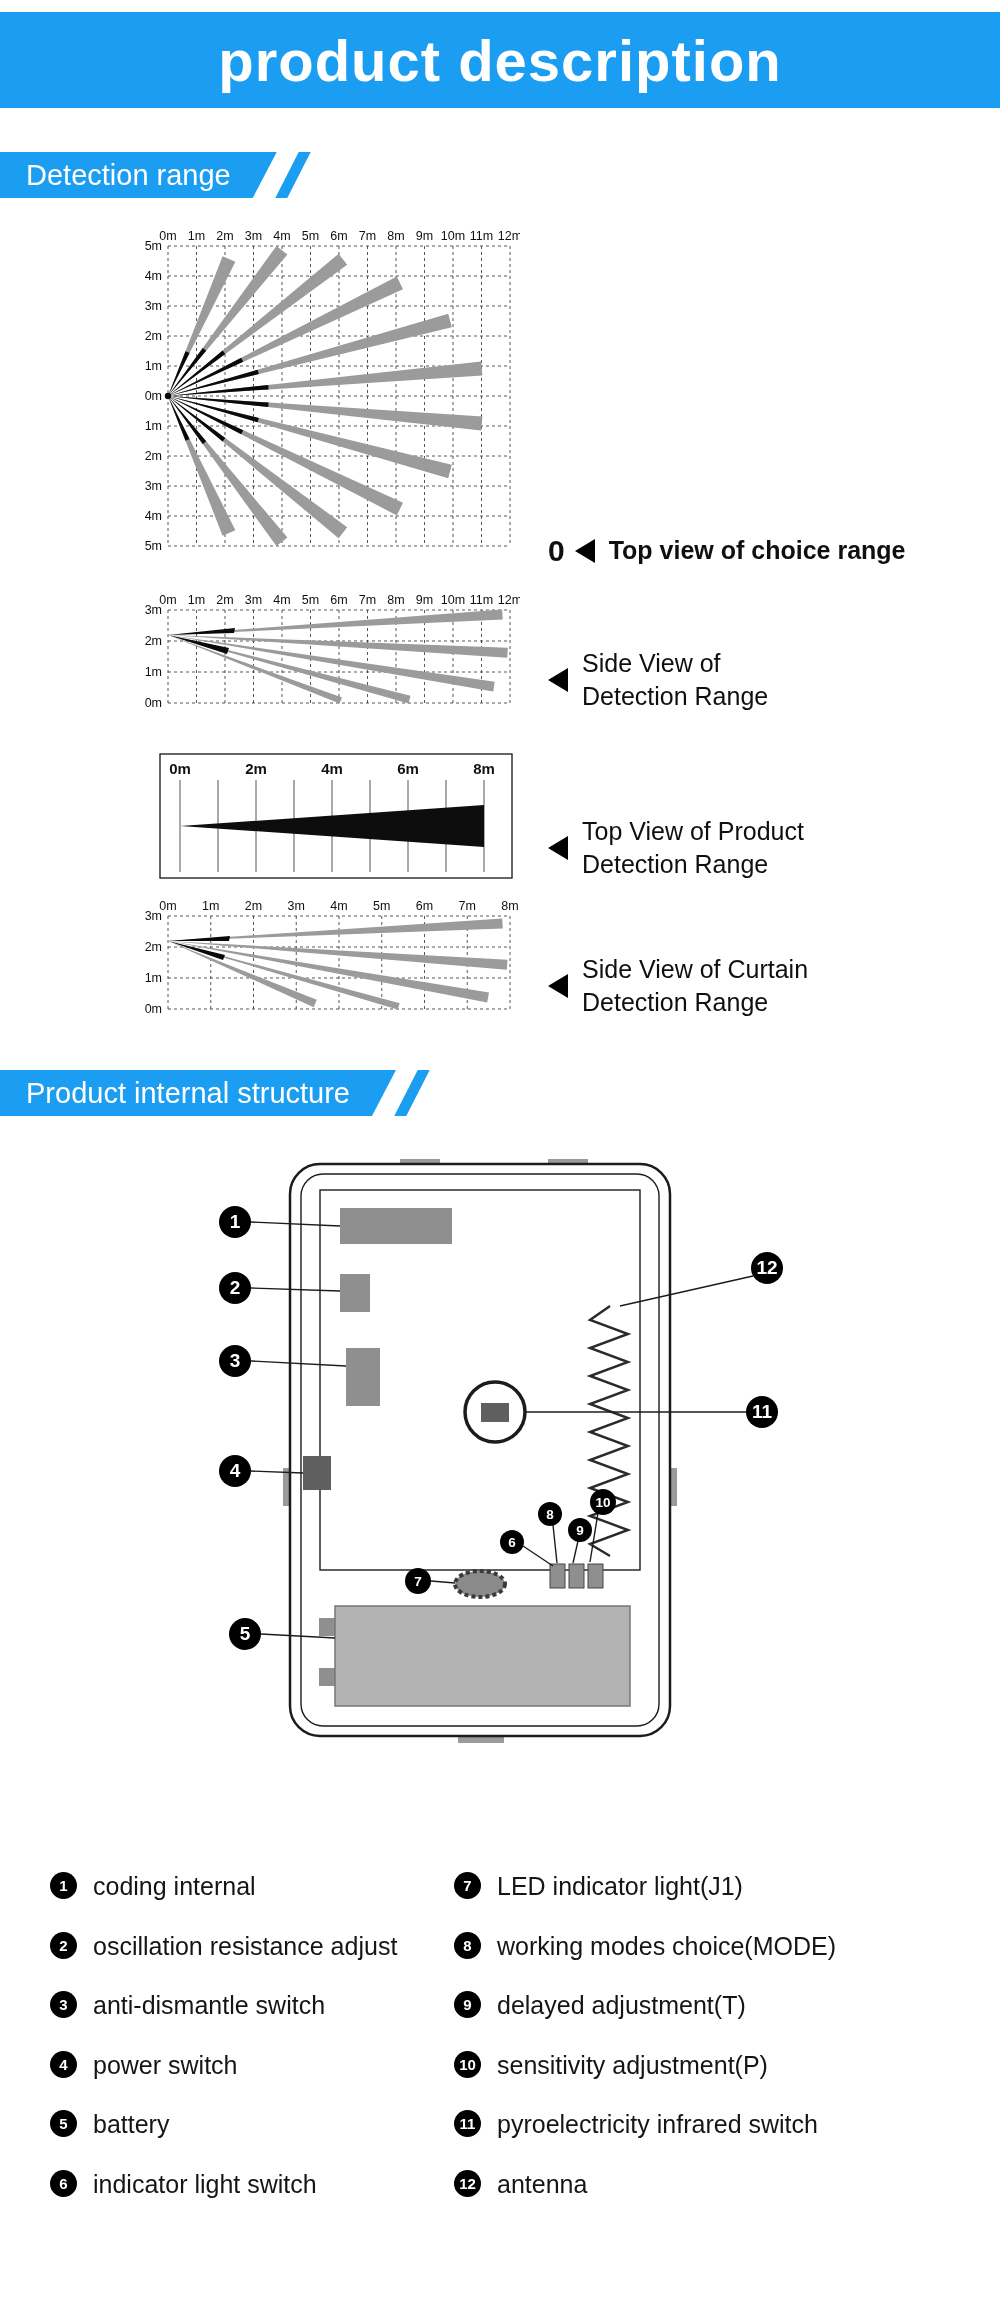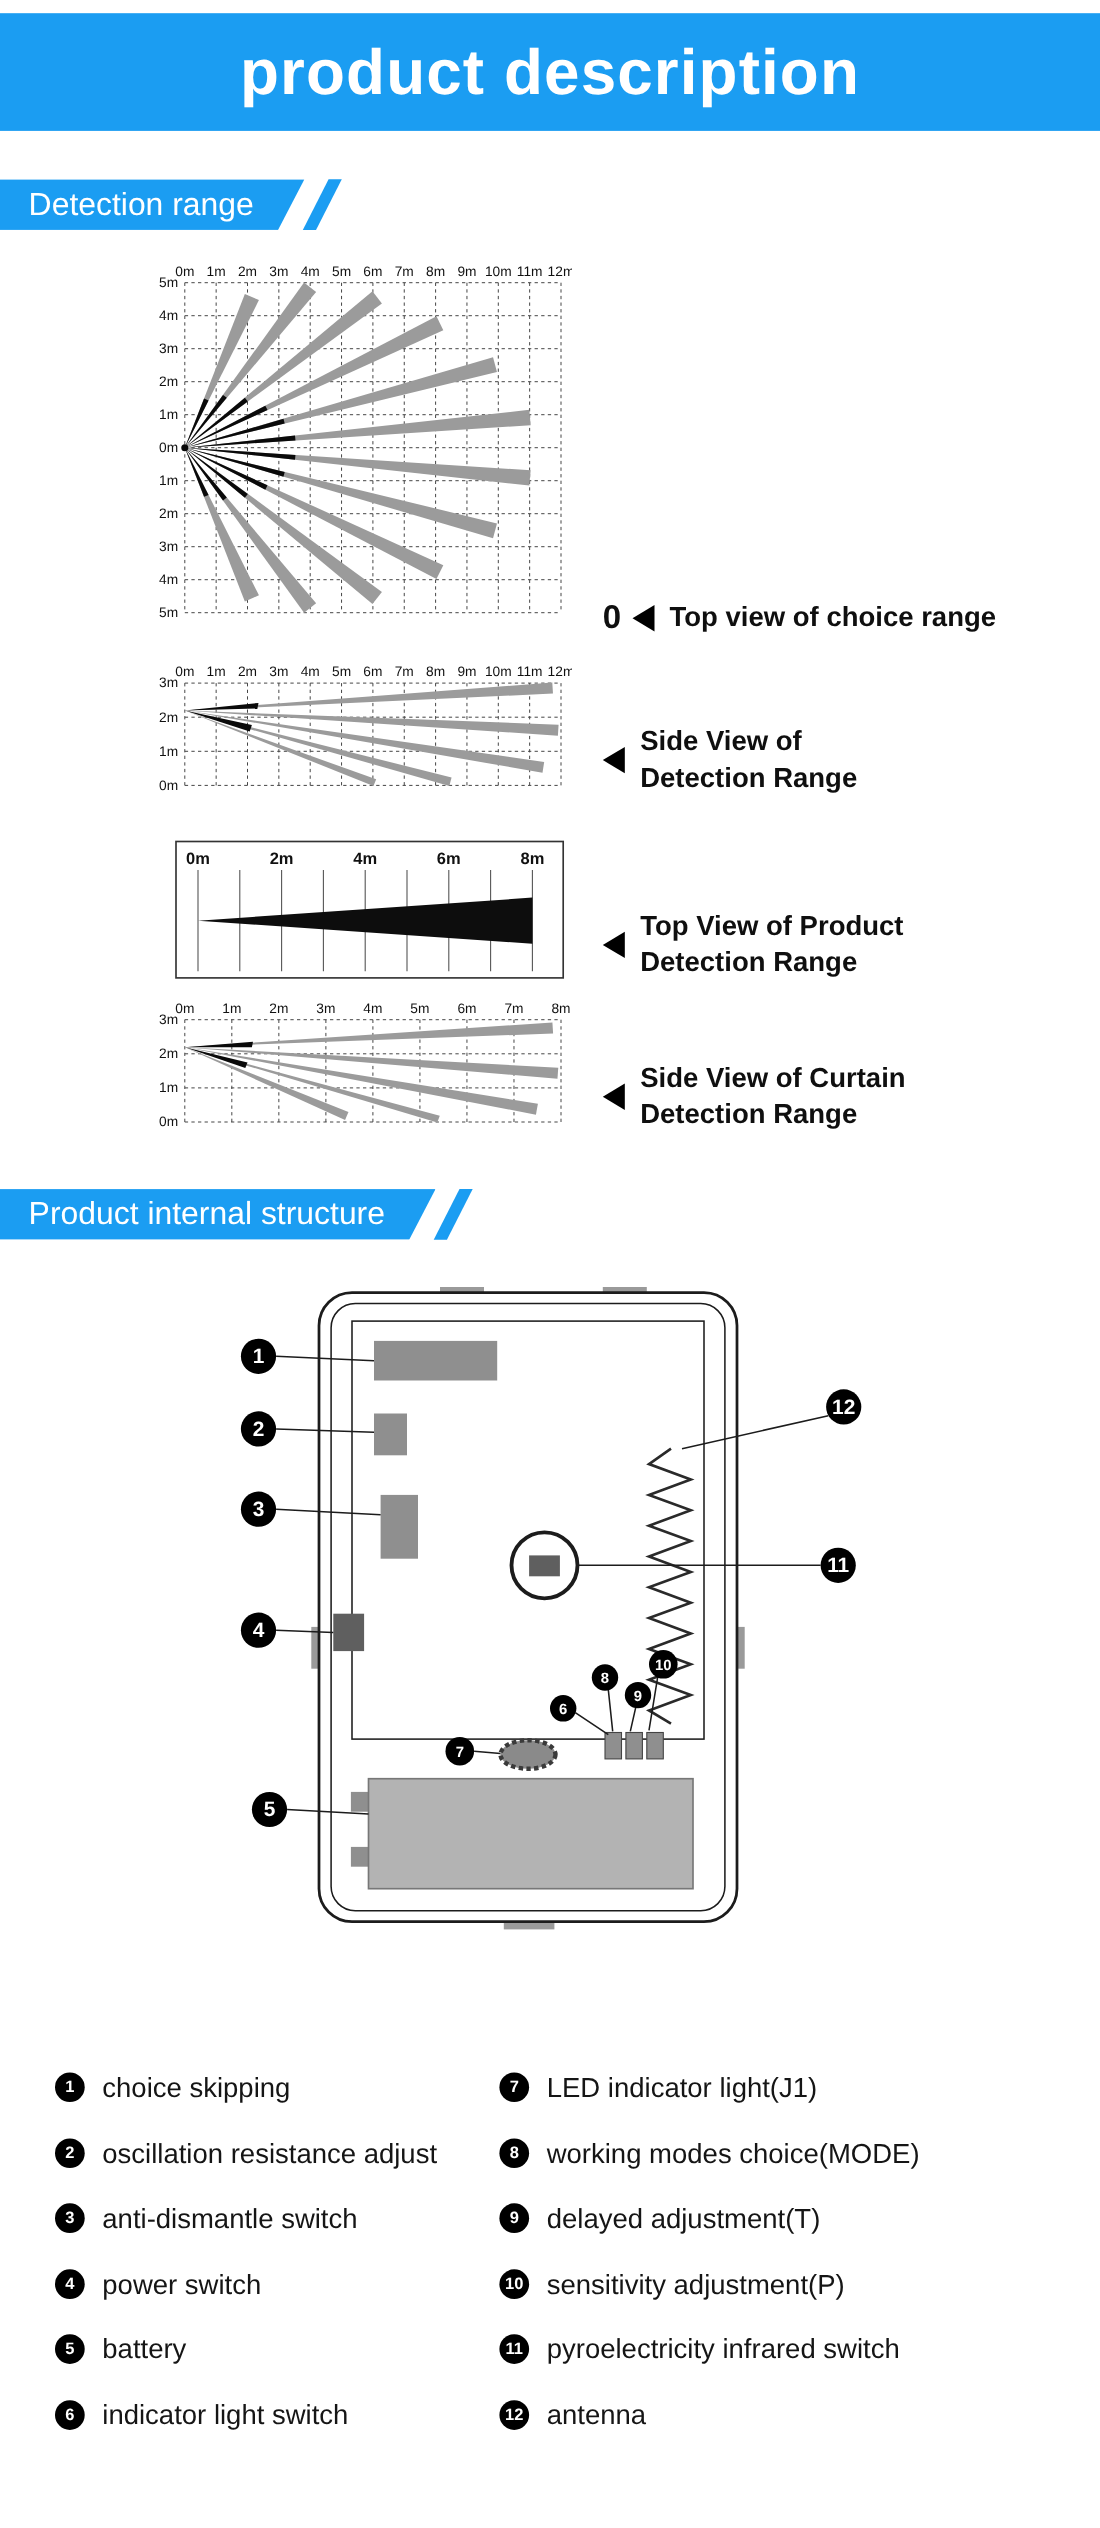--- a/index.html
+++ b/index.html
@@ -5,21 +5,21 @@
   html,body{margin:0;padding:0;}
   body{
     width:1000px;height:2298px;position:relative;overflow:hidden;
     background:#ffffff;color:#111;
     font-family:"Liberation Sans", sans-serif;
   }
   :root{--accent:#1b9df2;}
 
   
   .banner{
-    margin-top:12px;height:107px;background:var(--accent);
+    margin-top:12px;height:96px;background:var(--accent);
     display:flex;align-items:center;justify-content:center;
   }
   .banner-title{color:#fff;font-size:58px;font-weight:700;letter-spacing:1px;}
 
   
   .sec{display:flex;align-items:stretch;height:46px;}
   .sec1{margin:44px 0 0 0;}
   .sec2{margin:50px 0 12px 0;}
   .sec-main{
     background:var(--accent);color:#fff;font-size:29px;font-weight:500;
@@ -42,21 +42,21 @@
   .tick-big{font-size:15px;fill:#111;font-weight:700;}
   .boxline{fill:#fff;stroke:#333;stroke-width:1.5;}
   .wedge{fill:#0d0d0d;}
 
   .cap{display:flex;align-items:center;margin-left:28px;color:#0f0f0f;}
   .cap .arrow{
     width:0;height:0;flex:0 0 auto;
     border-top:12px solid transparent;border-bottom:12px solid transparent;
     border-right:20px solid #000;margin-right:14px;
   }
-  .cap-text{font-size:25px;font-weight:700;line-height:1.35;}
+  .cap-text{font-size:25px;font-weight:400;line-height:1.35;}
   .cap-bold .cap-text{font-weight:700;}
   .marker{font-size:30px;font-weight:700;margin-right:10px;}
 
   
   .device-wrap{margin:40px 0 0 150px;}
   .case{fill:#fff;stroke:#1c1c1c;stroke-width:2.5;}
   .case-thin{fill:none;stroke:#1c1c1c;stroke-width:1.4;}
   .tab{fill:#9a9a9a;}
   .comp{fill:#8f8f8f;}
   .comp-s{fill:#8f8f8f;stroke:#444;stroke-width:1;}
@@ -352,21 +352,21 @@
       <circle cx="617" cy="112" r="16"></circle>
         <text x="617" y="118">12</text>
     </g>
   </svg>
 </div>
 
 <div class="legend">
   <div class="leg-col leg-col-left">
     <div class="leg-item">
       <span class="badge">1</span>
-      <span class="leg-text">choice skipping</span>
+      <span class="leg-text">coding internal</span>
     </div>
     <div class="leg-item">
       <span class="badge">2</span>
       <span class="leg-text">oscillation resistance adjust</span>
     </div>
     <div class="leg-item">
       <span class="badge">3</span>
       <span class="leg-text">anti-dismantle switch</span>
     </div>
     <div class="leg-item">

